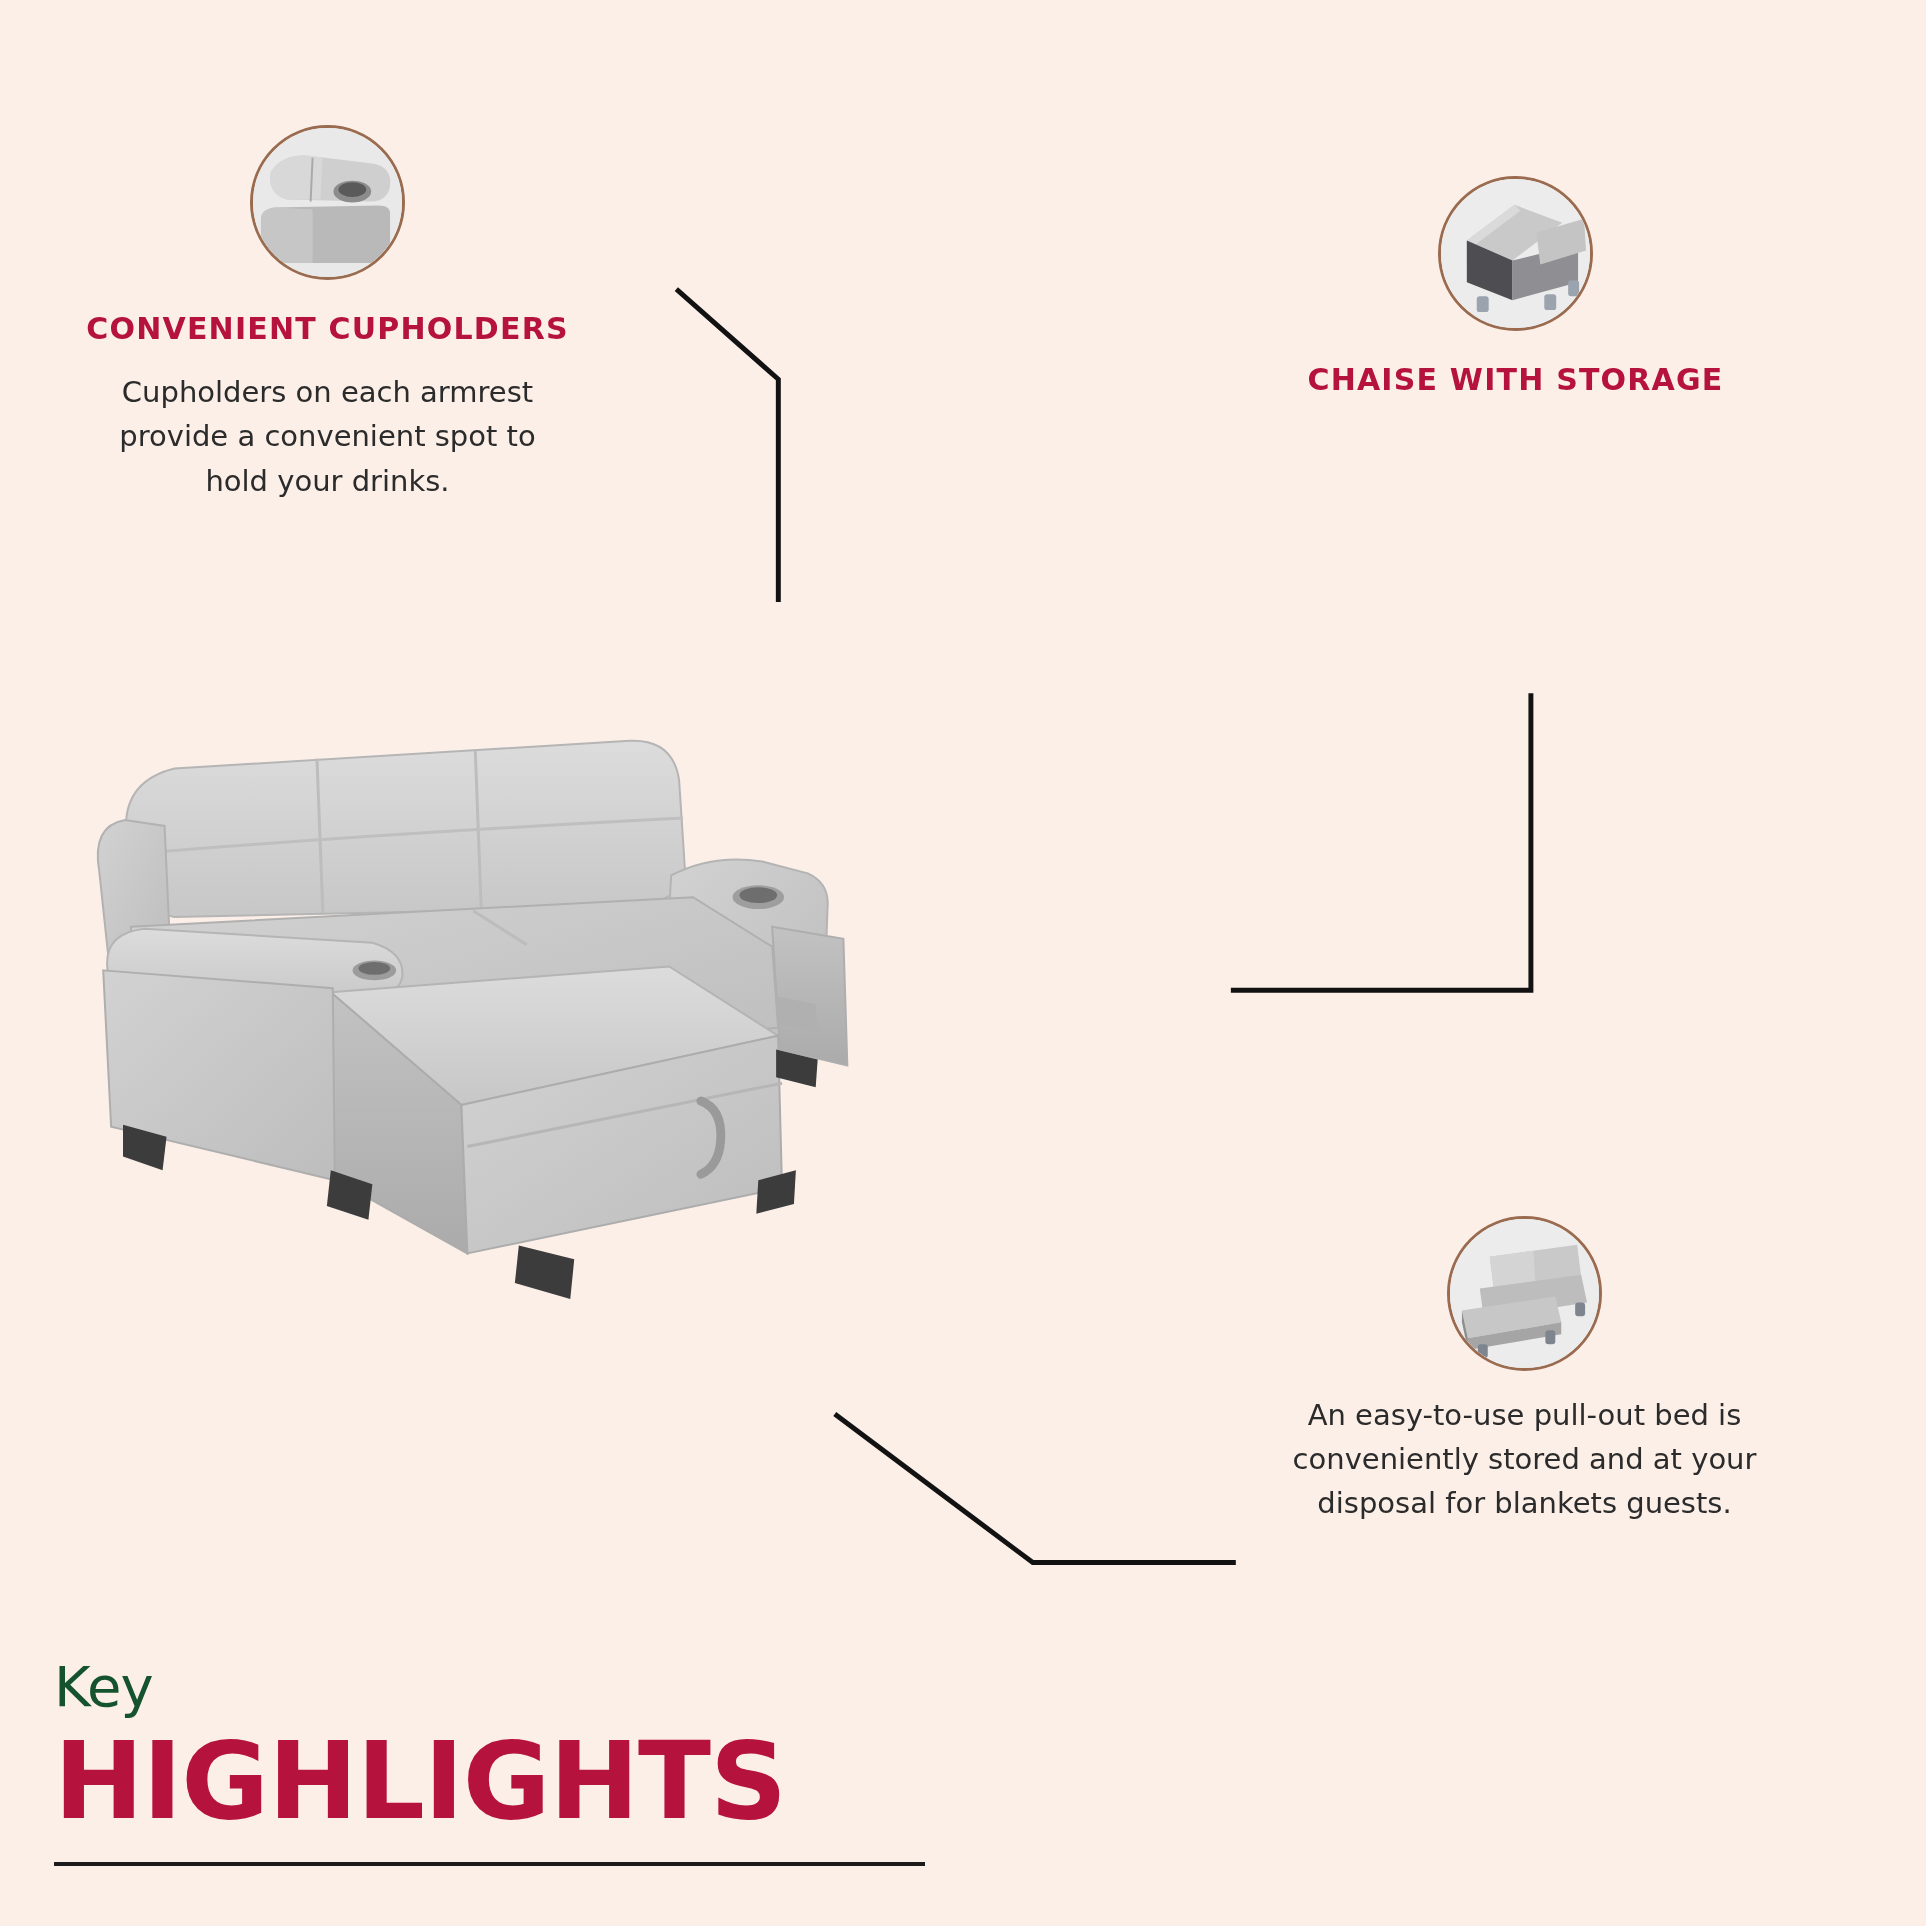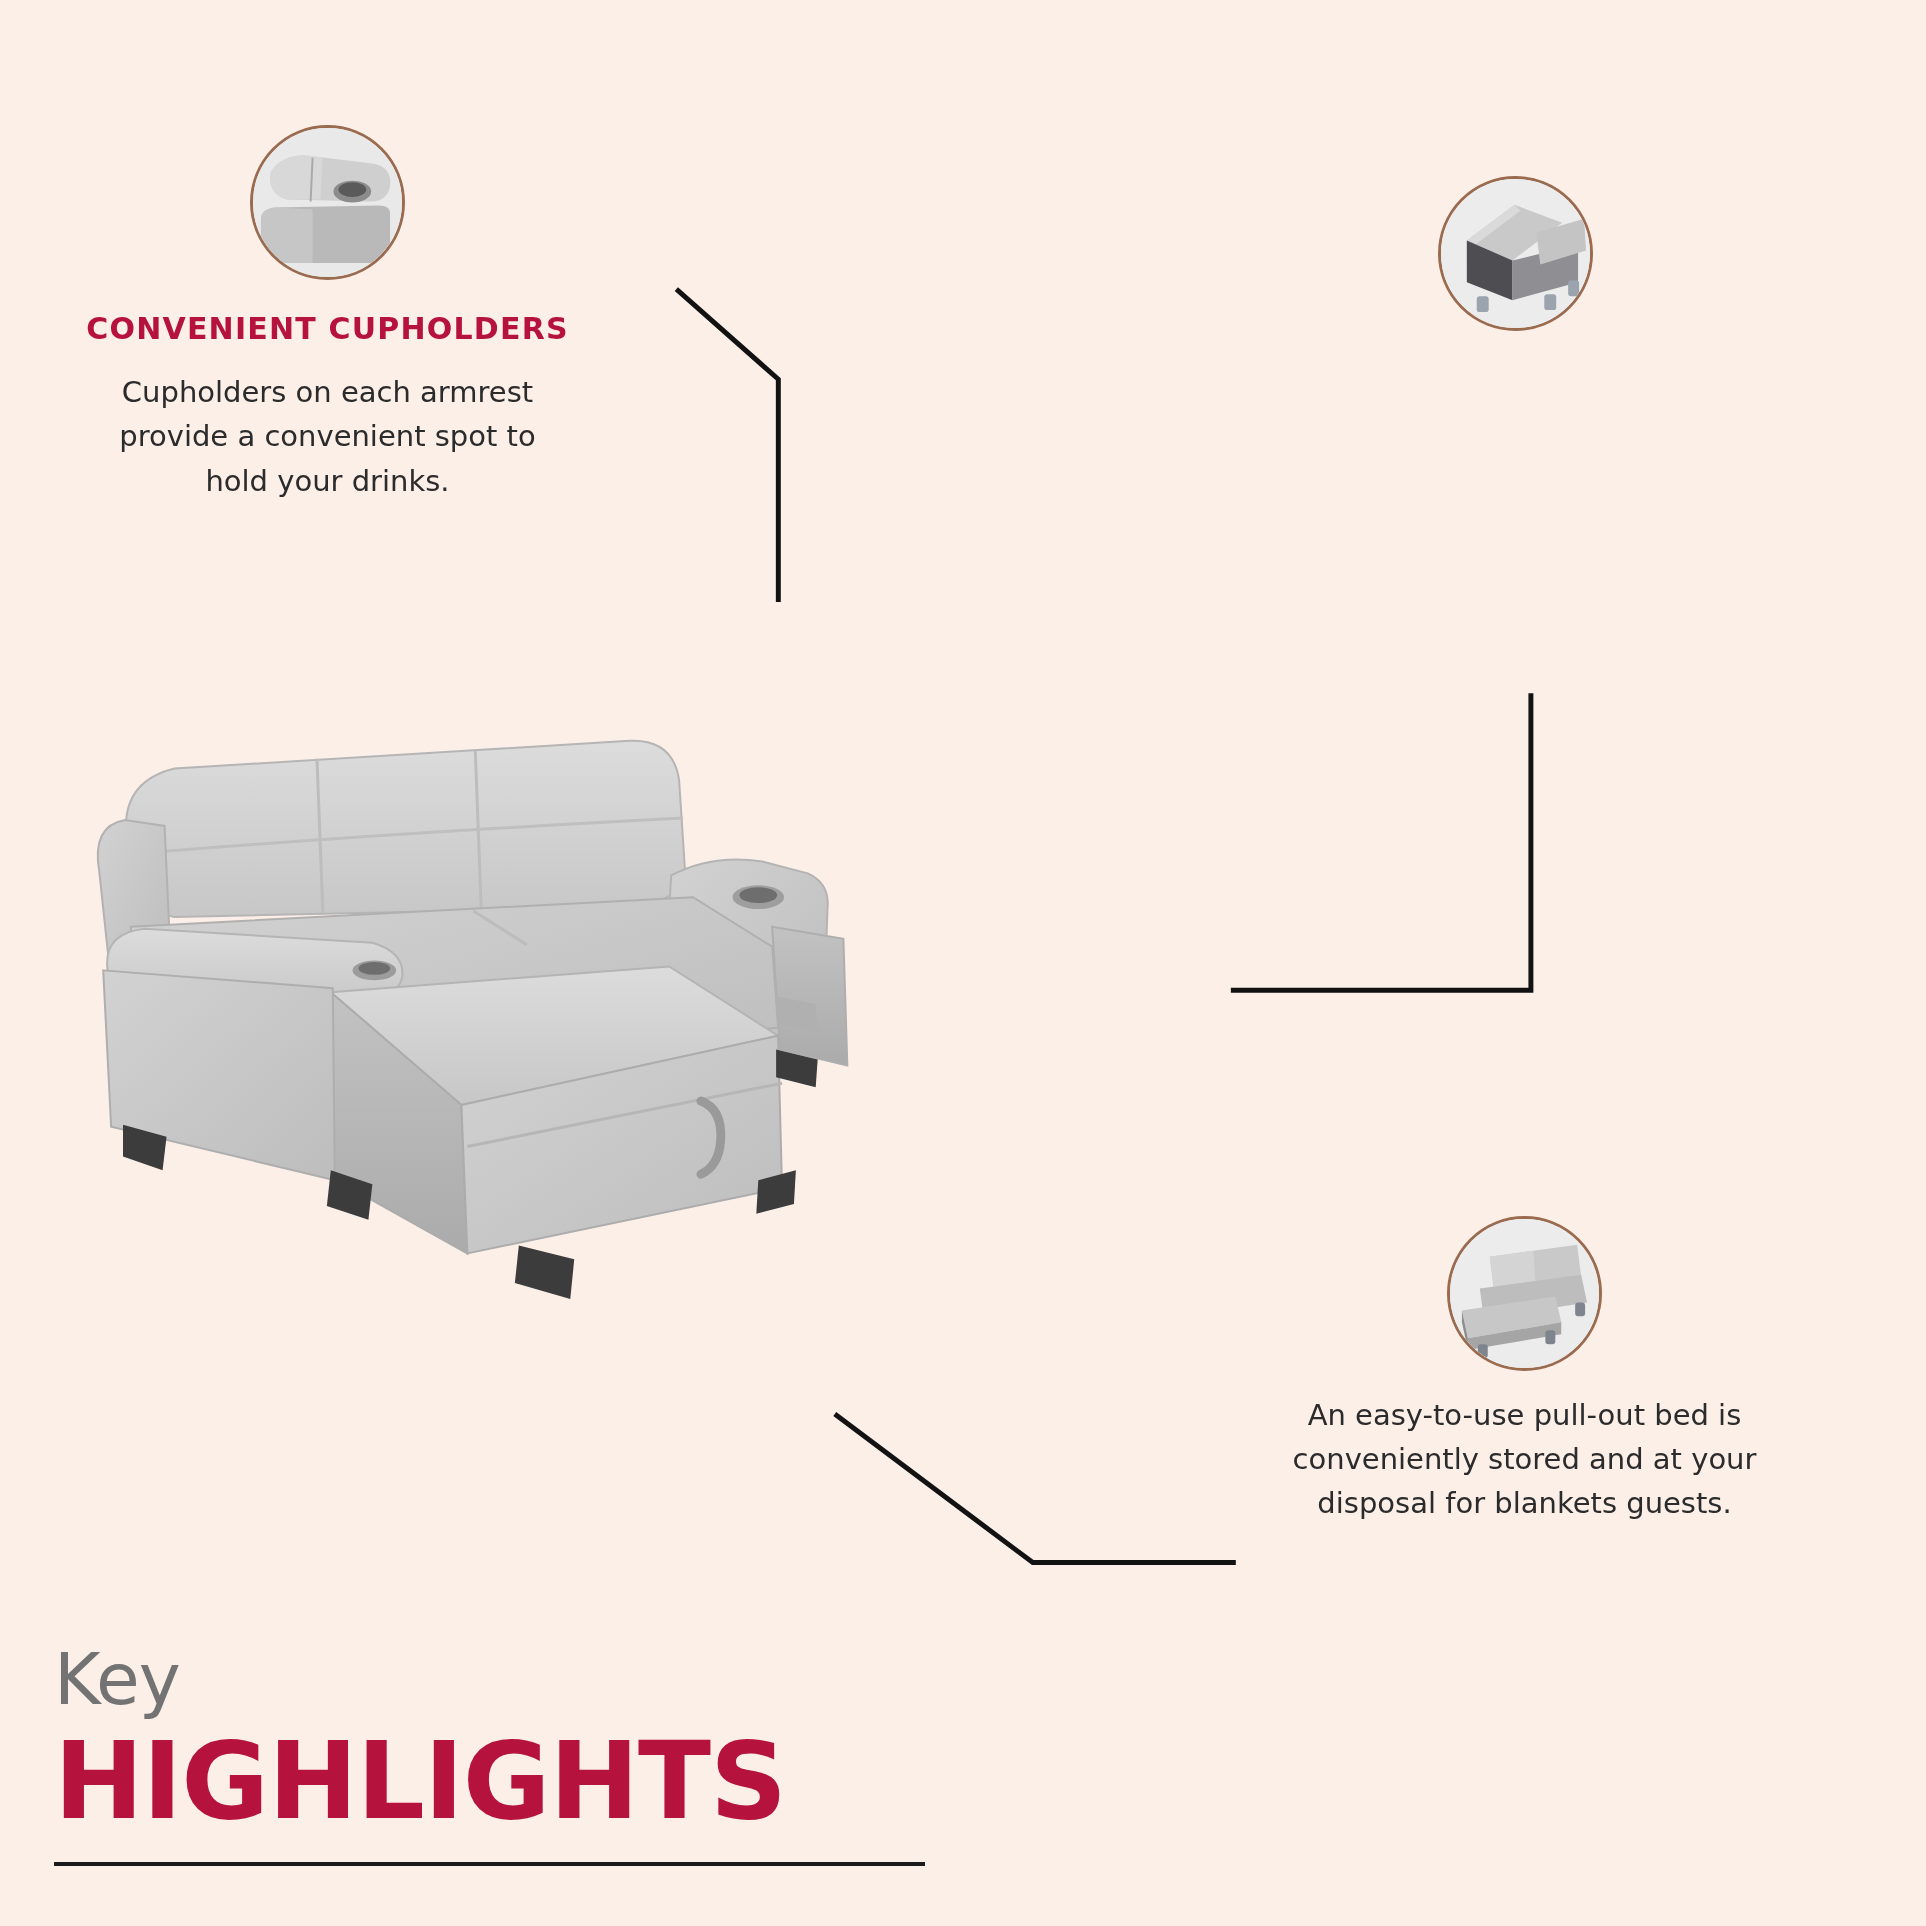--- a/index.html
+++ b/index.html
@@ -76,22 +76,22 @@
   }
 
   
   .key-highlights {
     position: absolute;
     left: 54px;
     bottom: 61px;
     width: 891px;
   }
   .kh-key {
-    font-size: 71px;
-    color: #737373;
+    font-size: 56px;
+    color: #14532d;
     line-height: 0.98;
     font-weight: 400;
     letter-spacing: -1px;
   }
   .kh-highlights {
     font-size: 107px;
     color: #B5123E;
     font-weight: bold;
     line-height: 1.02;
     letter-spacing: -1px;
@@ -154,20 +154,21 @@
           <path d="M72 82 L138 66 L138 104 L72 122 Z" fill="#8F8F93"></path>
 
           <path d="M96 54 L144 40 L146 72 L100 86 Z" fill="#C4C4C4"></path>
 
           <rect x="36" y="118" width="12" height="16" rx="3" fill="#9AA3AE"></rect>
           <rect x="104" y="116" width="12" height="16" rx="3" fill="#9AA3AE"></rect>
           <rect x="128" y="102" width="11" height="16" rx="3" fill="#9AA3AE"></rect>
         </svg>
       </div>
     </div>
+    <div class="feature-title">CHAISE WITH STORAGE</div>
   </div>
 
   <div class="feature" id="feature-pullout">
     <div class="thumb-wrap">
       <div class="thumb">
         <svg viewBox="0 0 150 150" width="149" height="149">
           <rect x="0" y="0" width="150" height="150" fill="#ECECEC"></rect>
 
           <path d="M40 38 L128 26 L132 58 L44 70 Z" fill="#C9C9C9"></path>
           <path d="M40 38 L84 32 L86 64 L44 70 Z" fill="#D4D4D4"></path>

